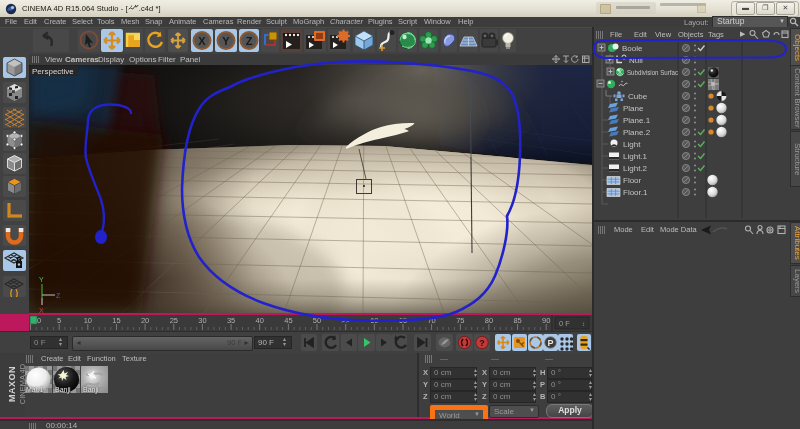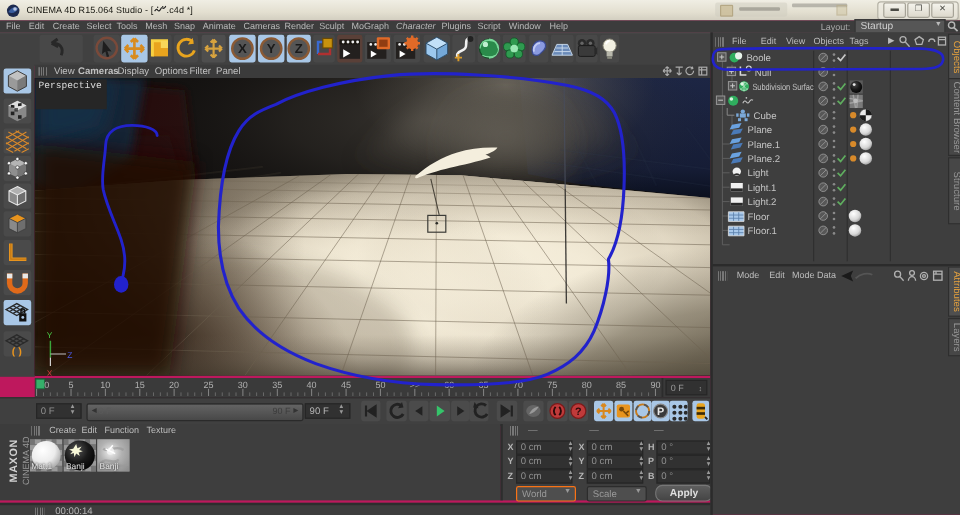--- a/index.html
+++ b/index.html
@@ -520,21 +520,21 @@
 
     <g font-family="Liberation Sans" font-size="7">
       <line x1="13" y1="219" x2="13" y2="233" stroke="#3aa53a" stroke-width="1.2"></line>
       <line x1="13" y1="233" x2="13" y2="240" stroke="#cfcfcf" stroke-width="1"></line>
       <line x1="13" y1="230" x2="26" y2="230" stroke="#bfbfbf" stroke-width="1"></line>
       <text x="10" y="217" fill="#4ad04a">Y</text>
       <text x="27" y="233" fill="#4a5ae8">Z</text>
       <text x="10" y="248" fill="#d03a3a">X</text>
     </g>
   </svg>
-  <div class="abs" style="left:1px;top:1px;background:#262626;color:#d8d8d8;font-size:8px;padding:1px 4px 15px 2px;font-family:Liberation Mono, monospace;">Perspective</div>
+  <div class="abs" style="left:1px;top:1px;background:#262626;color:#d8d8d8;font-size:8px;padding:1px 4px 0 2px;">Perspective</div>
   </div>
 
   <div id="rulerzone" class="abs">
   <svg width="563" height="16" viewBox="0 0 563 16">
     <rect x="0" y="0" width="563" height="16" fill="#3a3a3a"></rect>
     <rect x="1" y="1" width="7" height="8" fill="#35b06a" stroke="#1a6a3a" stroke-width="0.7"></rect>
     <g font-family="Liberation Sans" font-size="7.5" fill="#b0b0b0" text-anchor="middle">
       <text x="10.0" y="8">0</text>
       <text x="30.2" y="8">5</text>
       <text x="58.8" y="8">10</text>
@@ -734,21 +734,21 @@
     <div class="spin" style="left:170px;top:27px;">▴<br>▾</div>
     <span class="abs t8" style="left:4px;top:39px;font-weight:bold;">Z</span>
     <div class="inp" style="left:11px;top:38px;width:42px;">0 cm</div>
     <div class="spin" style="left:55px;top:39px;">▴<br>▾</div>
     <span class="abs t8" style="left:63px;top:39px;font-weight:bold;">Z</span>
     <div class="inp" style="left:70px;top:38px;width:42px;">0 cm</div>
     <div class="spin" style="left:114px;top:39px;">▴<br>▾</div>
     <span class="abs t8" style="left:121px;top:39px;font-weight:bold;">B</span>
     <div class="inp" style="left:128px;top:38px;width:40px;">0 °</div>
     <div class="spin" style="left:170px;top:39px;">▴<br>▾</div>
-    <div class="abs" style="left:11px;top:52px;width:48px;height:11px;background:#4e4e4e;border:1px solid #f97316;border-radius:2px;">
+    <div class="abs" style="left:11px;top:52px;width:48px;height:11px;background:#4e4e4e;border:5px solid #f97316;border-radius:2px;">
       <span class="abs" style="left:4px;top:1px;font-size:8px;color:#9a9a9a;">World</span>
       <span class="abs" style="right:3px;top:1px;font-size:6px;color:#999;">▼</span>
     </div>
     <div class="abs" style="left:70px;top:52px;width:48px;height:11px;background:#4e4e4e;border:1px solid #2c2c2c;border-radius:2px;">
       <span class="abs" style="left:4px;top:1px;font-size:8px;color:#9a9a9a;">Scale</span>
       <span class="abs" style="right:3px;top:1px;font-size:6px;color:#999;">▼</span>
     </div>
     <div class="abs" style="left:127px;top:51px;width:46px;height:12px;background:linear-gradient(#5e5e5e,#454545);border:1px solid #777;border-radius:6px;text-align:center;overflow:hidden;">
       <span style="display:block;font-size:8.5px;color:#e0e0e0;font-weight:bold;line-height:11px;">Apply</span>
     </div>

